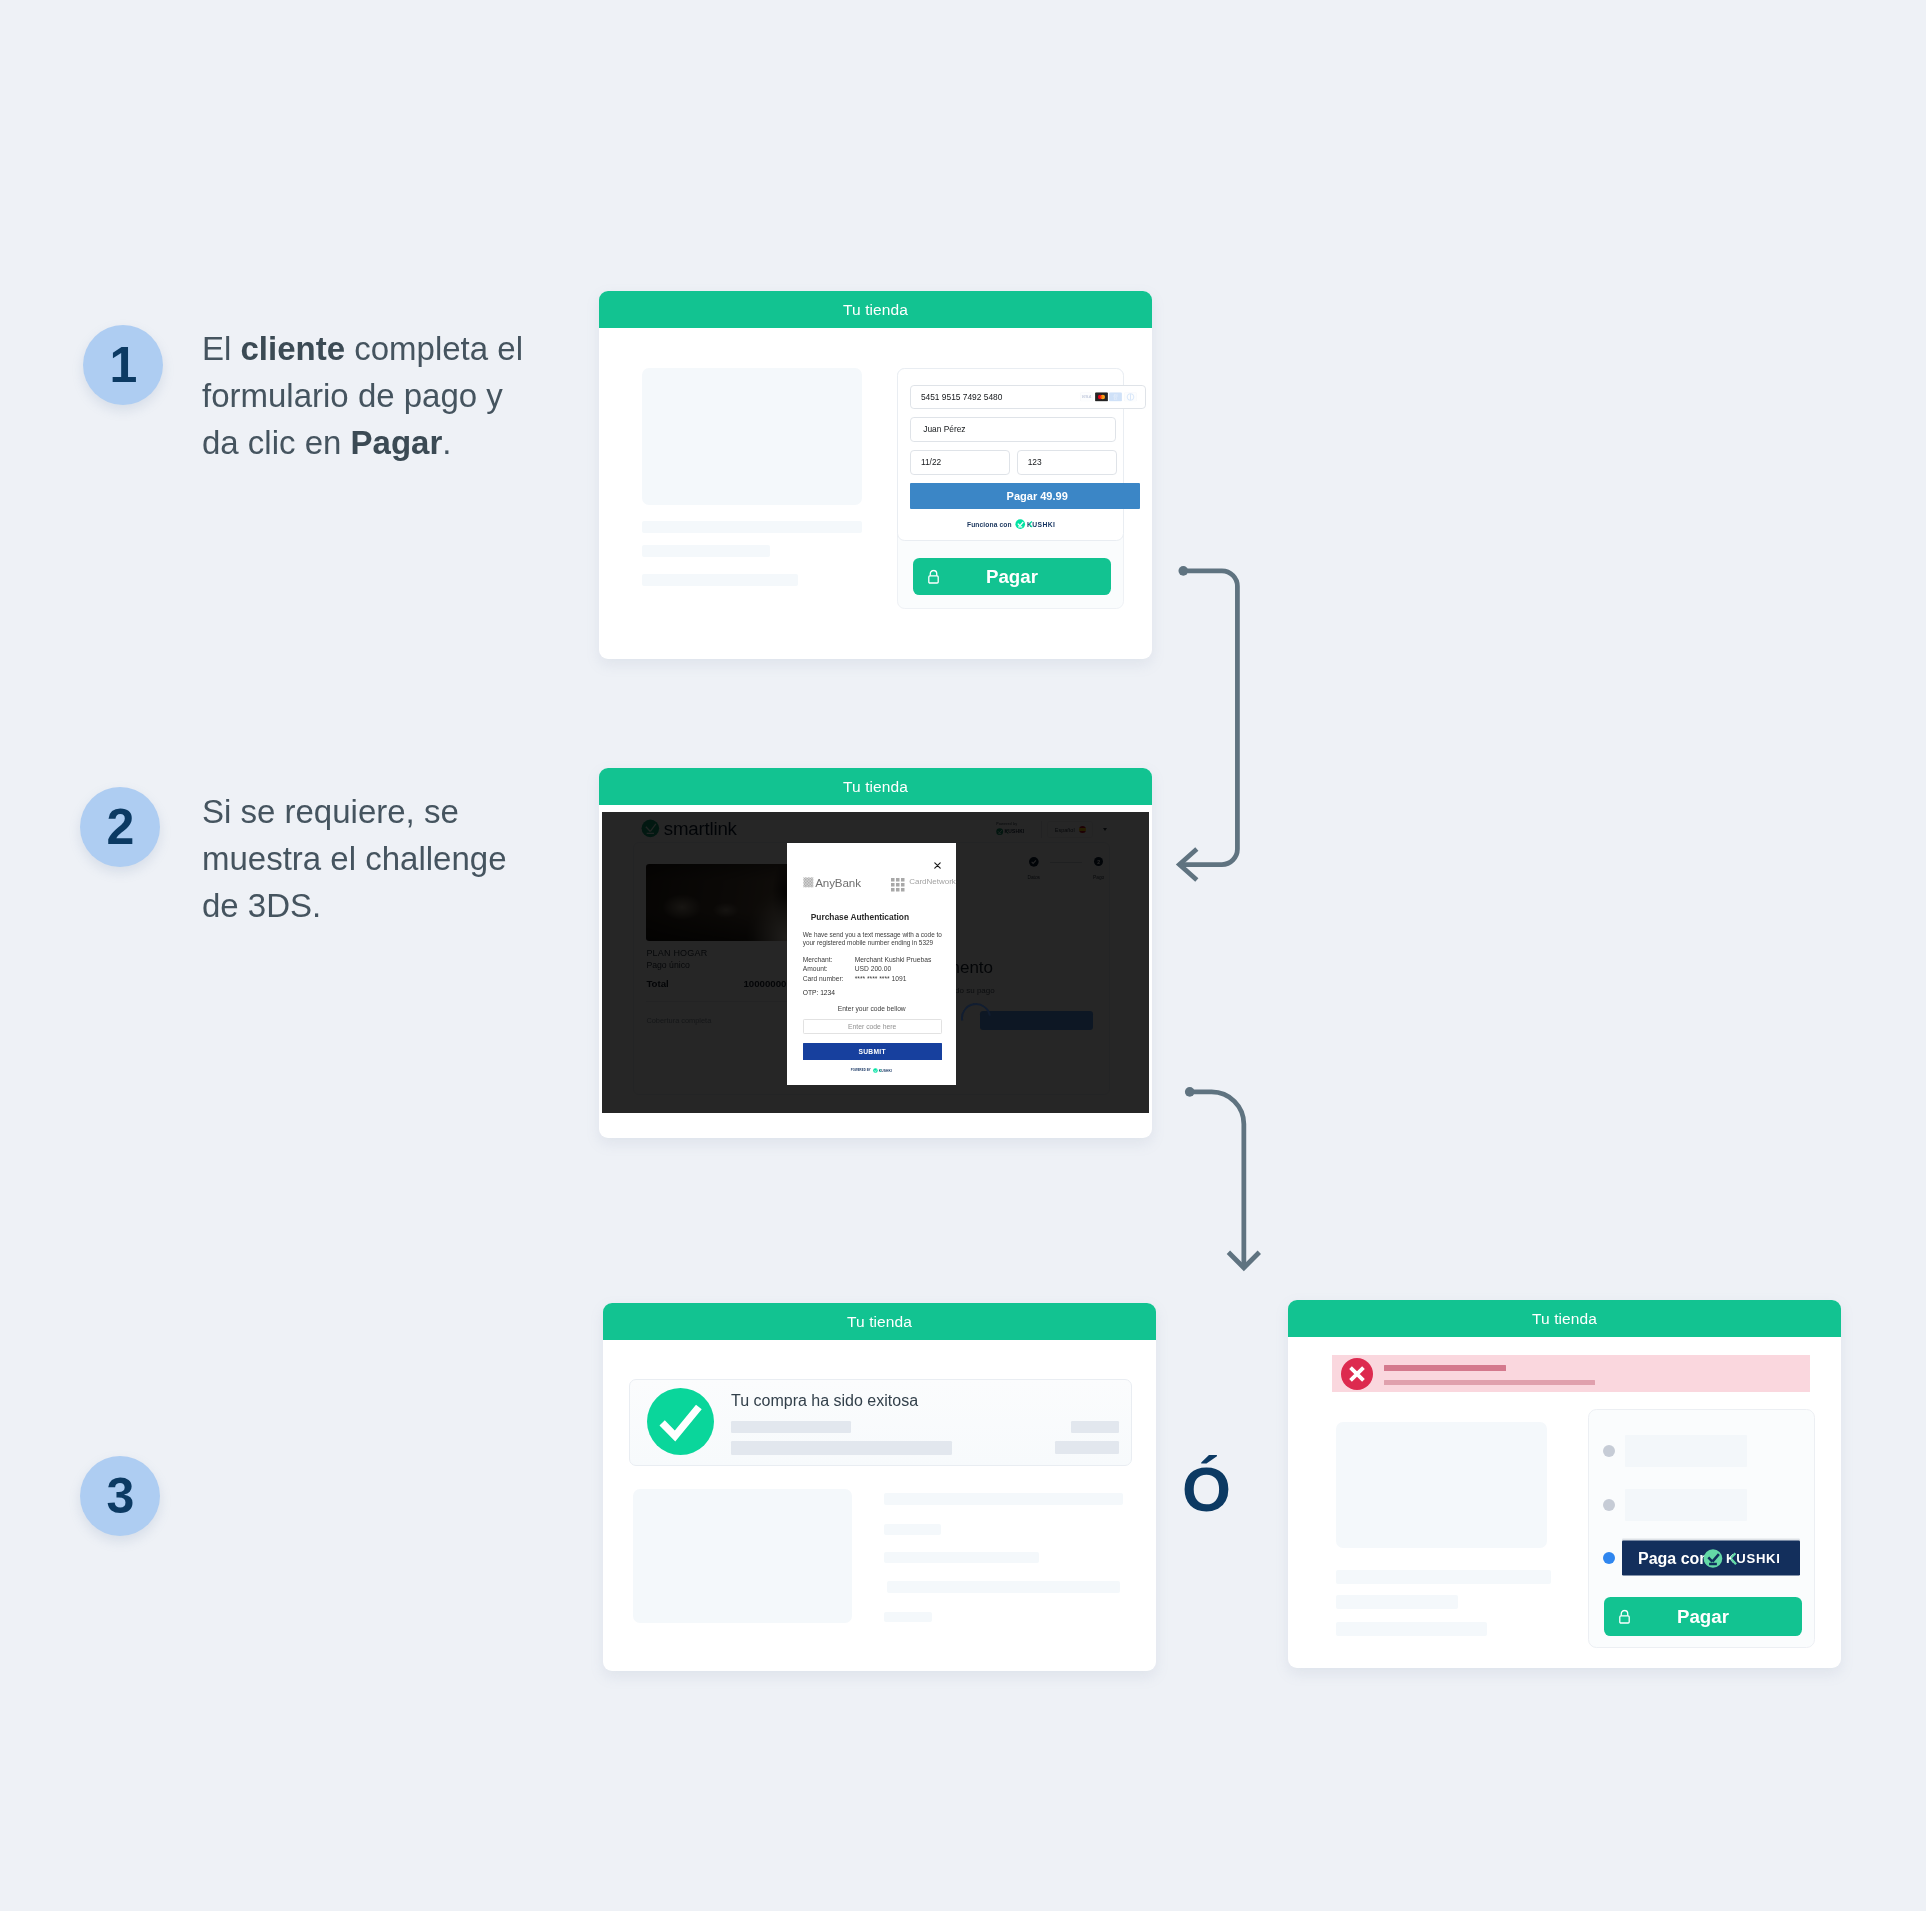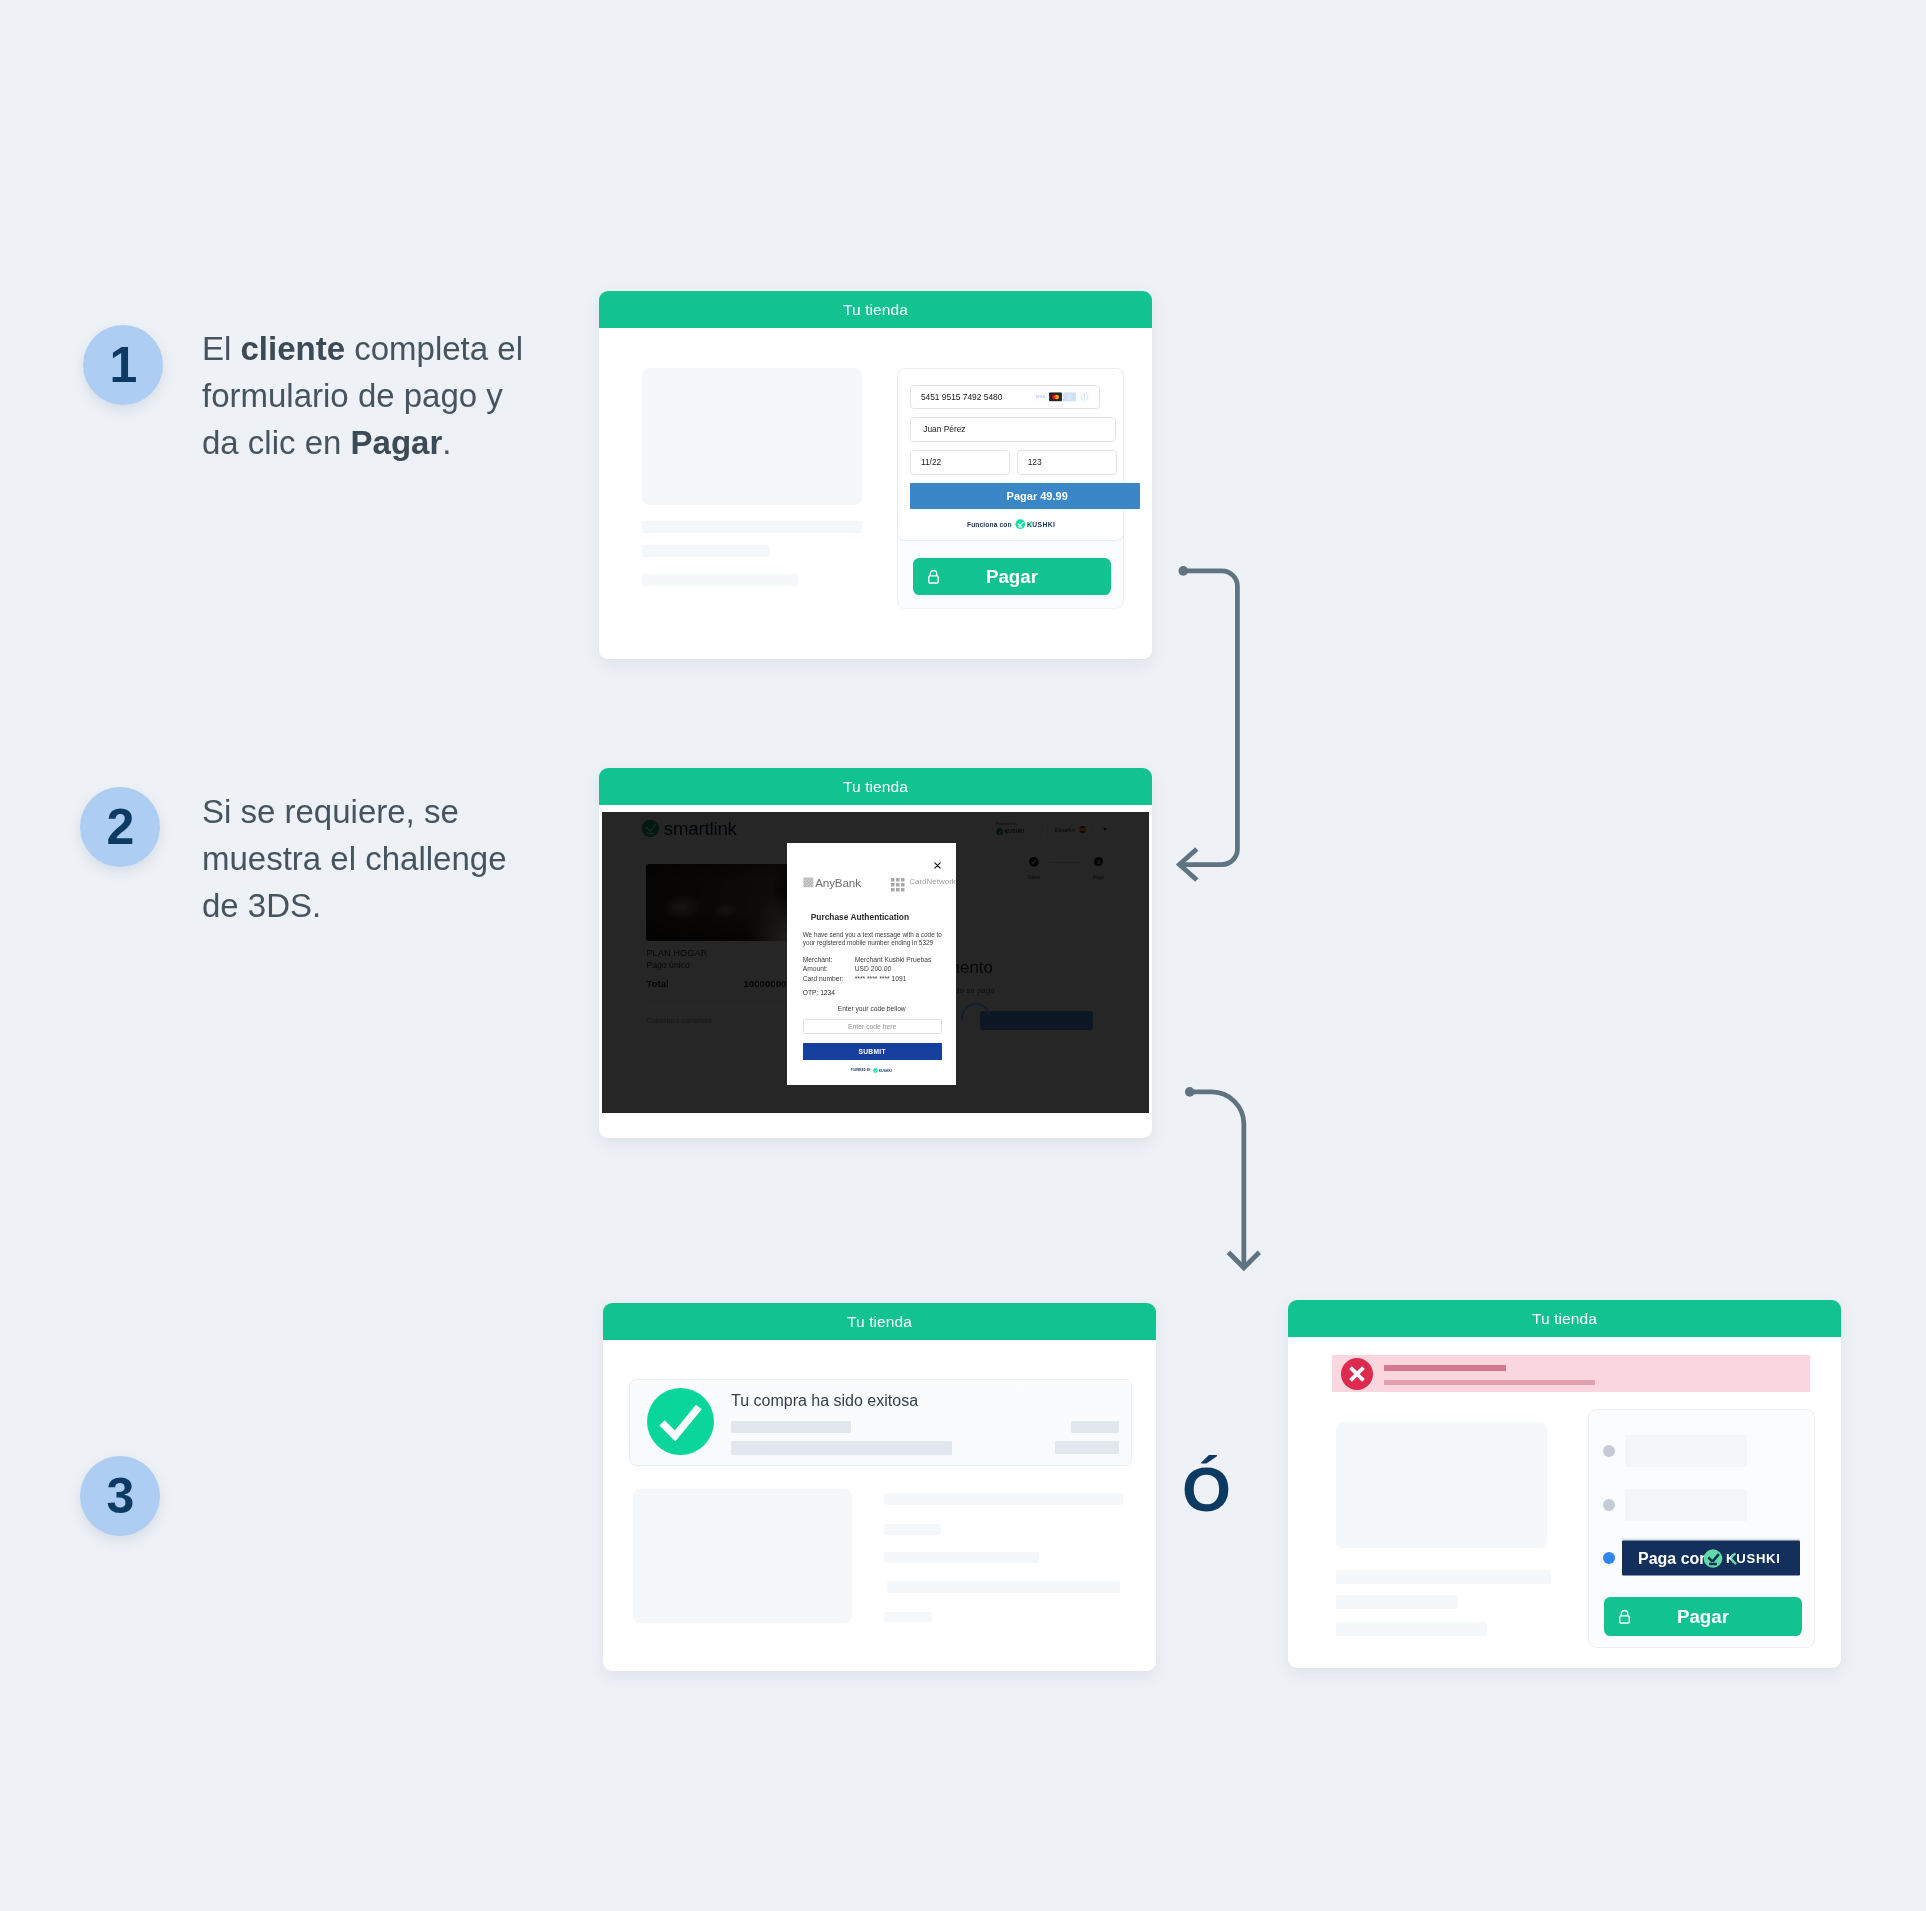--- a/index.html
+++ b/index.html
@@ -172,21 +172,21 @@
         <span>Tu tienda</span>
       </div>
 
     <div class="sk-big" style="left:43px;top:77px;width:220px;height:137px;"></div>
     <div class="sk" style="left:43px;top:230px;width:220px;height:11.6px;"></div>
     <div class="sk" style="left:43px;top:254px;width:128px;height:11.6px;"></div>
     <div class="sk" style="left:43px;top:283px;width:156px;height:11.6px;"></div>
 
     <div class="outer-box" style="left:298px;top:77px;width:227px;height:241px;"></div>
     <div class="form-box" style="left:298px;top:77px;width:227px;height:173px;">
-      <div class="inp" style="left:12.2px;top:15.5px;width:190px;height:24.5px;">
+      <div class="inp" style="left:12.2px;top:15.5px;width:236px;height:24.5px;">
         <span>5451 9515 7492 5480</span>
         <span class="brandicons">
           <svg width="13" height="9.7" viewBox="0 0 29 22" style="font-size:13px">
               <rect x=".5" y=".5" width="28" height="21" rx="3" fill="#fcfdfe" stroke="#f2f4f7"></rect>
               <text x="14.5" y="14.4" text-anchor="middle" font-family="Liberation Sans, sans-serif" font-size="9.6" font-weight="700" font-style="italic" fill="#c3cbdd" letter-spacing=".1">VISA</text>
             </svg>
           <svg width="13" height="9.7" viewBox="0 0 29 22">
               <rect width="29" height="22" rx="2.5" fill="#242424"></rect>
               <circle cx="11.6" cy="11" r="5.2" fill="#eb001b"></circle>
               <circle cx="17.4" cy="11" r="5.2" fill="#f79e1b"></circle>

